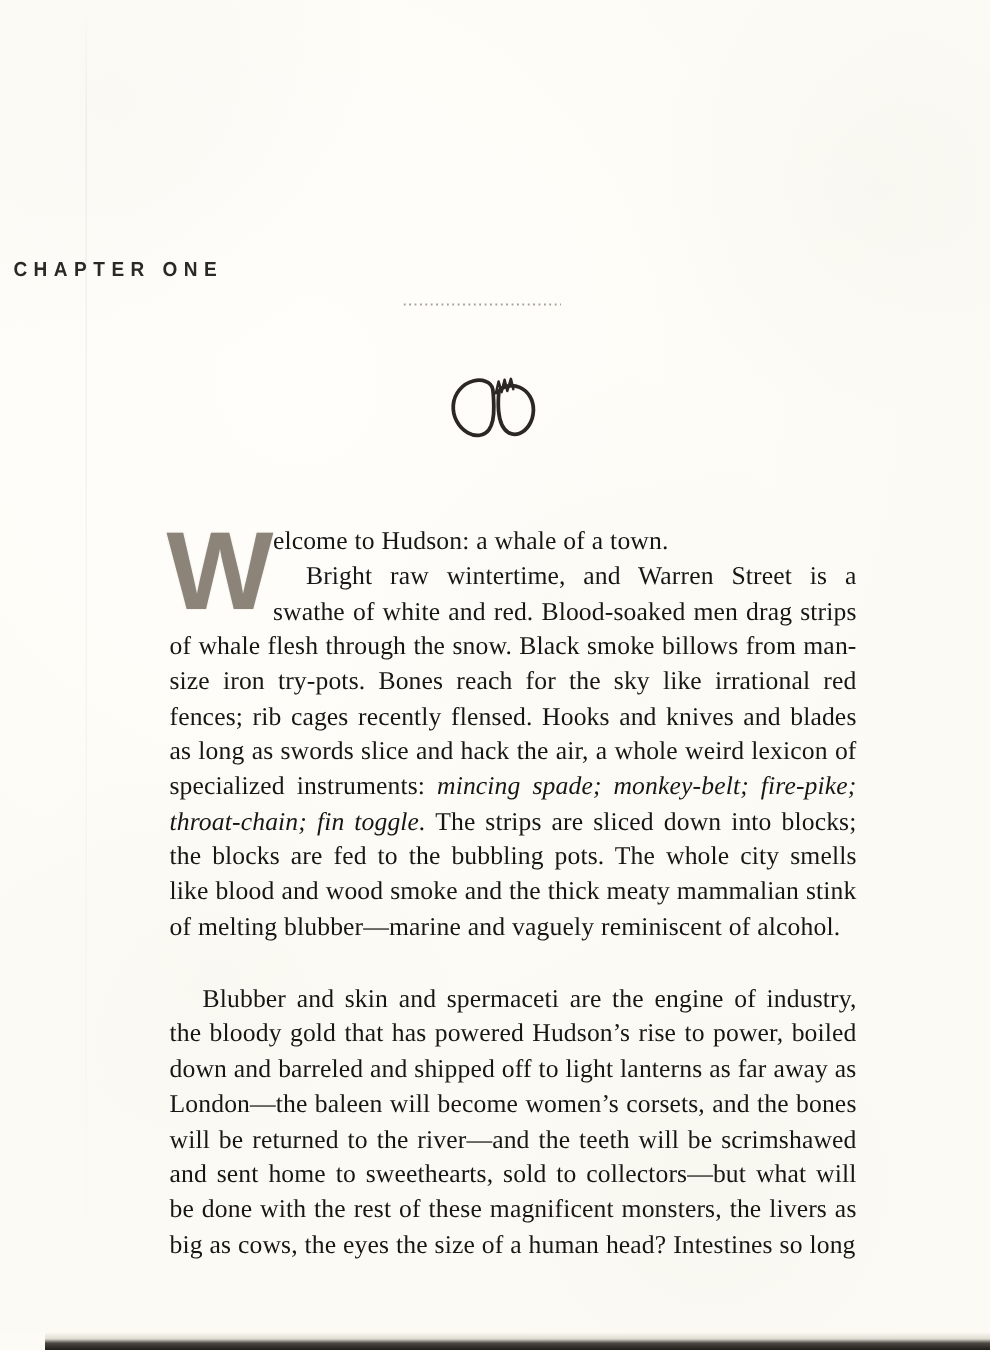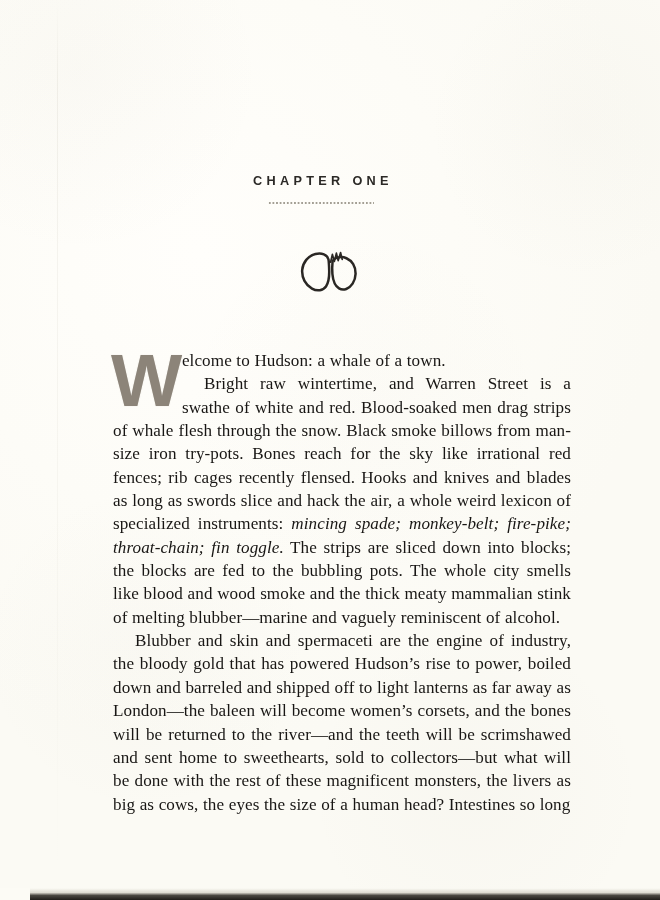--- a/index.html
+++ b/index.html
@@ -71,21 +71,21 @@
     background: #fcfbf5;
     pointer-events: none;
   }
 
   
   .chapter-head {
     position: absolute;
     top: 171px;
     left: 0;
     width: 642px;
-    text-align: center;
+    text-align: left;
   }
 
   .chapter-label {
     display: inline-block;
     font-family: "Liberation Sans Narrow", "Liberation Sans", "DejaVu Sans", sans-serif;
     font-weight: 700;
     font-size: 13.5px;
     letter-spacing: 4.6px;
     text-indent: 4.6px;
     color: #2b2926;
@@ -135,20 +135,21 @@
     line-height: 23.35px;
     text-align: justify;
     text-justify: inter-word;
     color: #181614;
     letter-spacing: 0.005em;
     word-spacing: 0.012em;
   }
 
   .para.indent {
     text-indent: 22px;
+    margin-top: 25px;
   }
 
   .para em {
     font-style: italic;
   }
 
   
   .dropcap {
     float: left;
     font-family: "Liberation Sans Narrow", "Liberation Sans", "DejaVu Sans", sans-serif;

